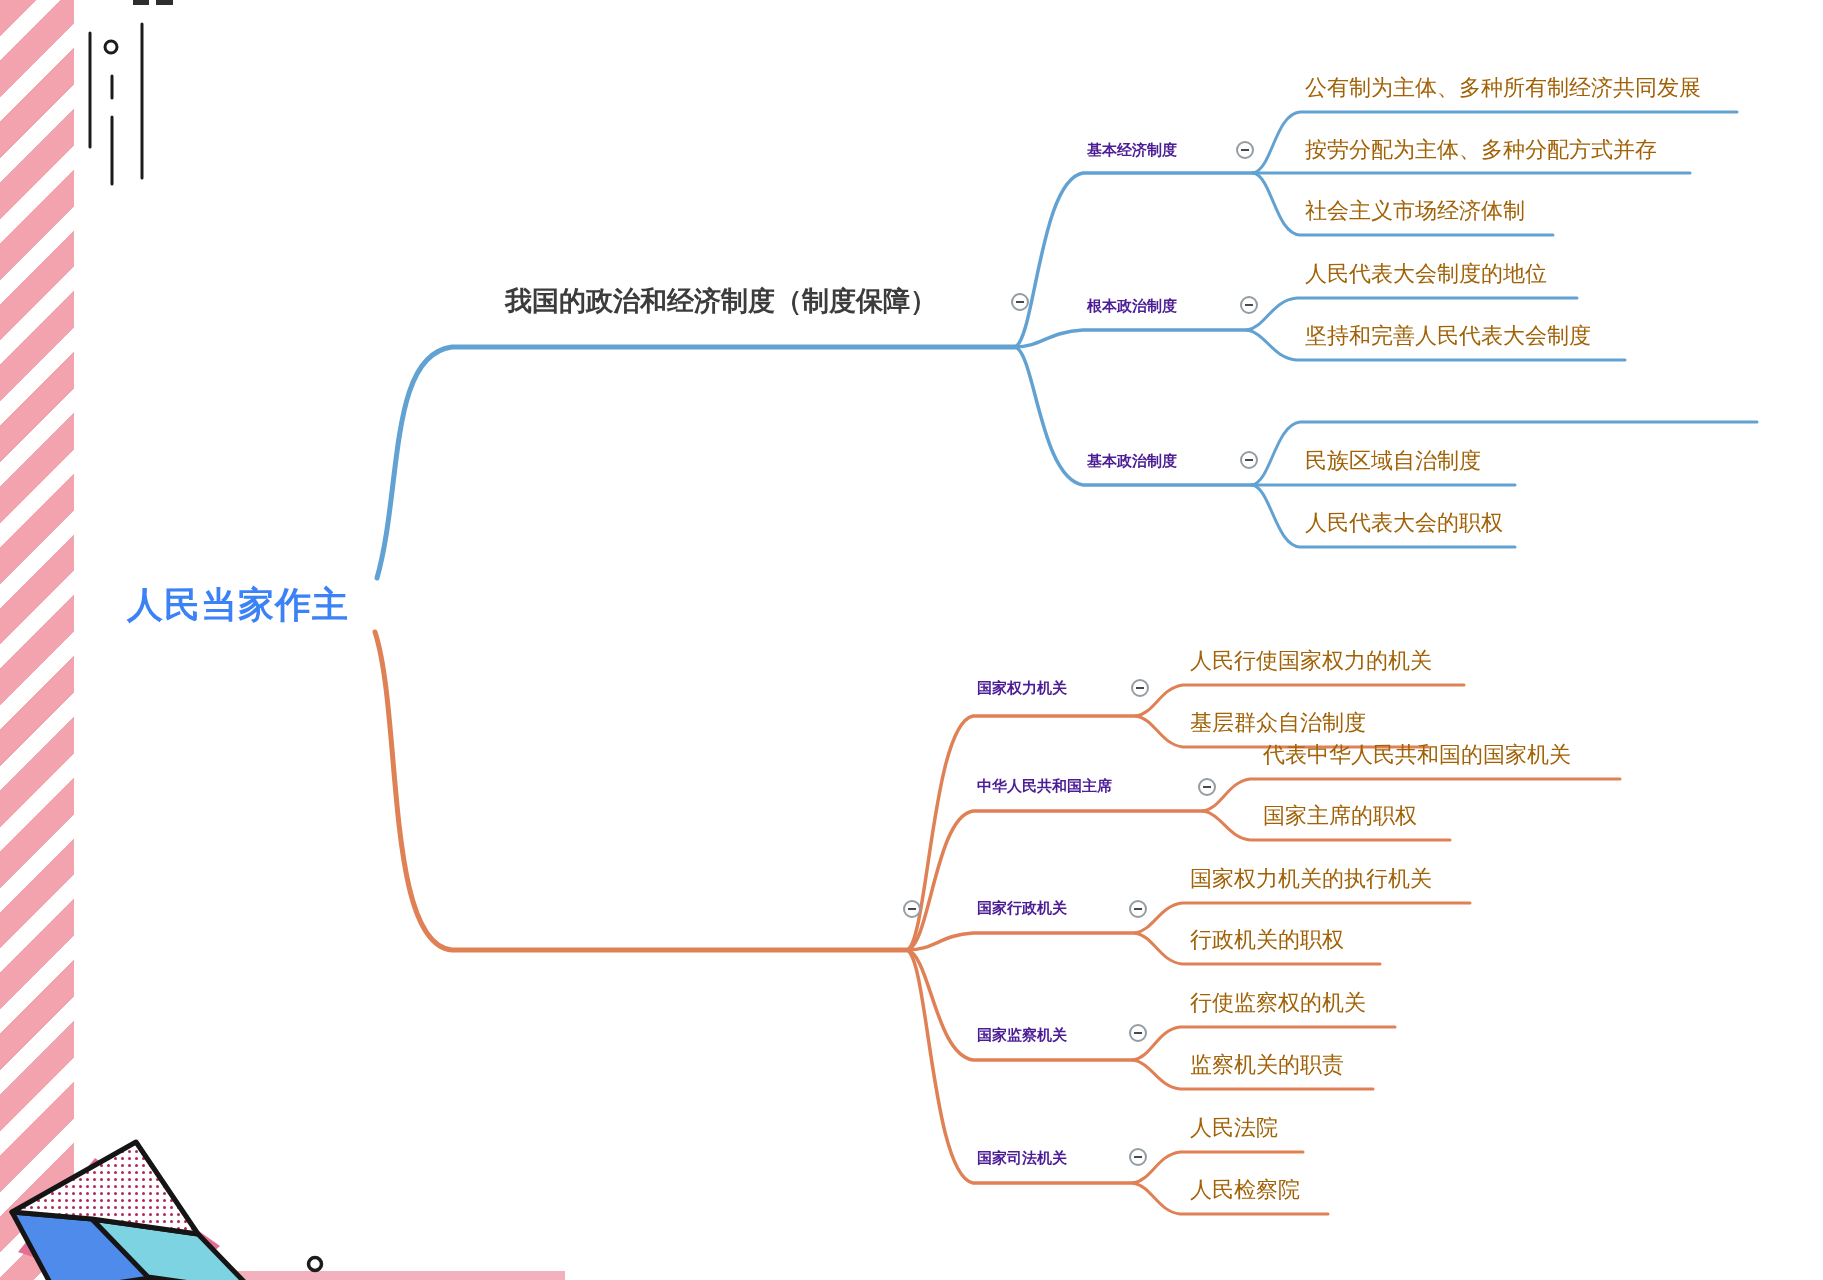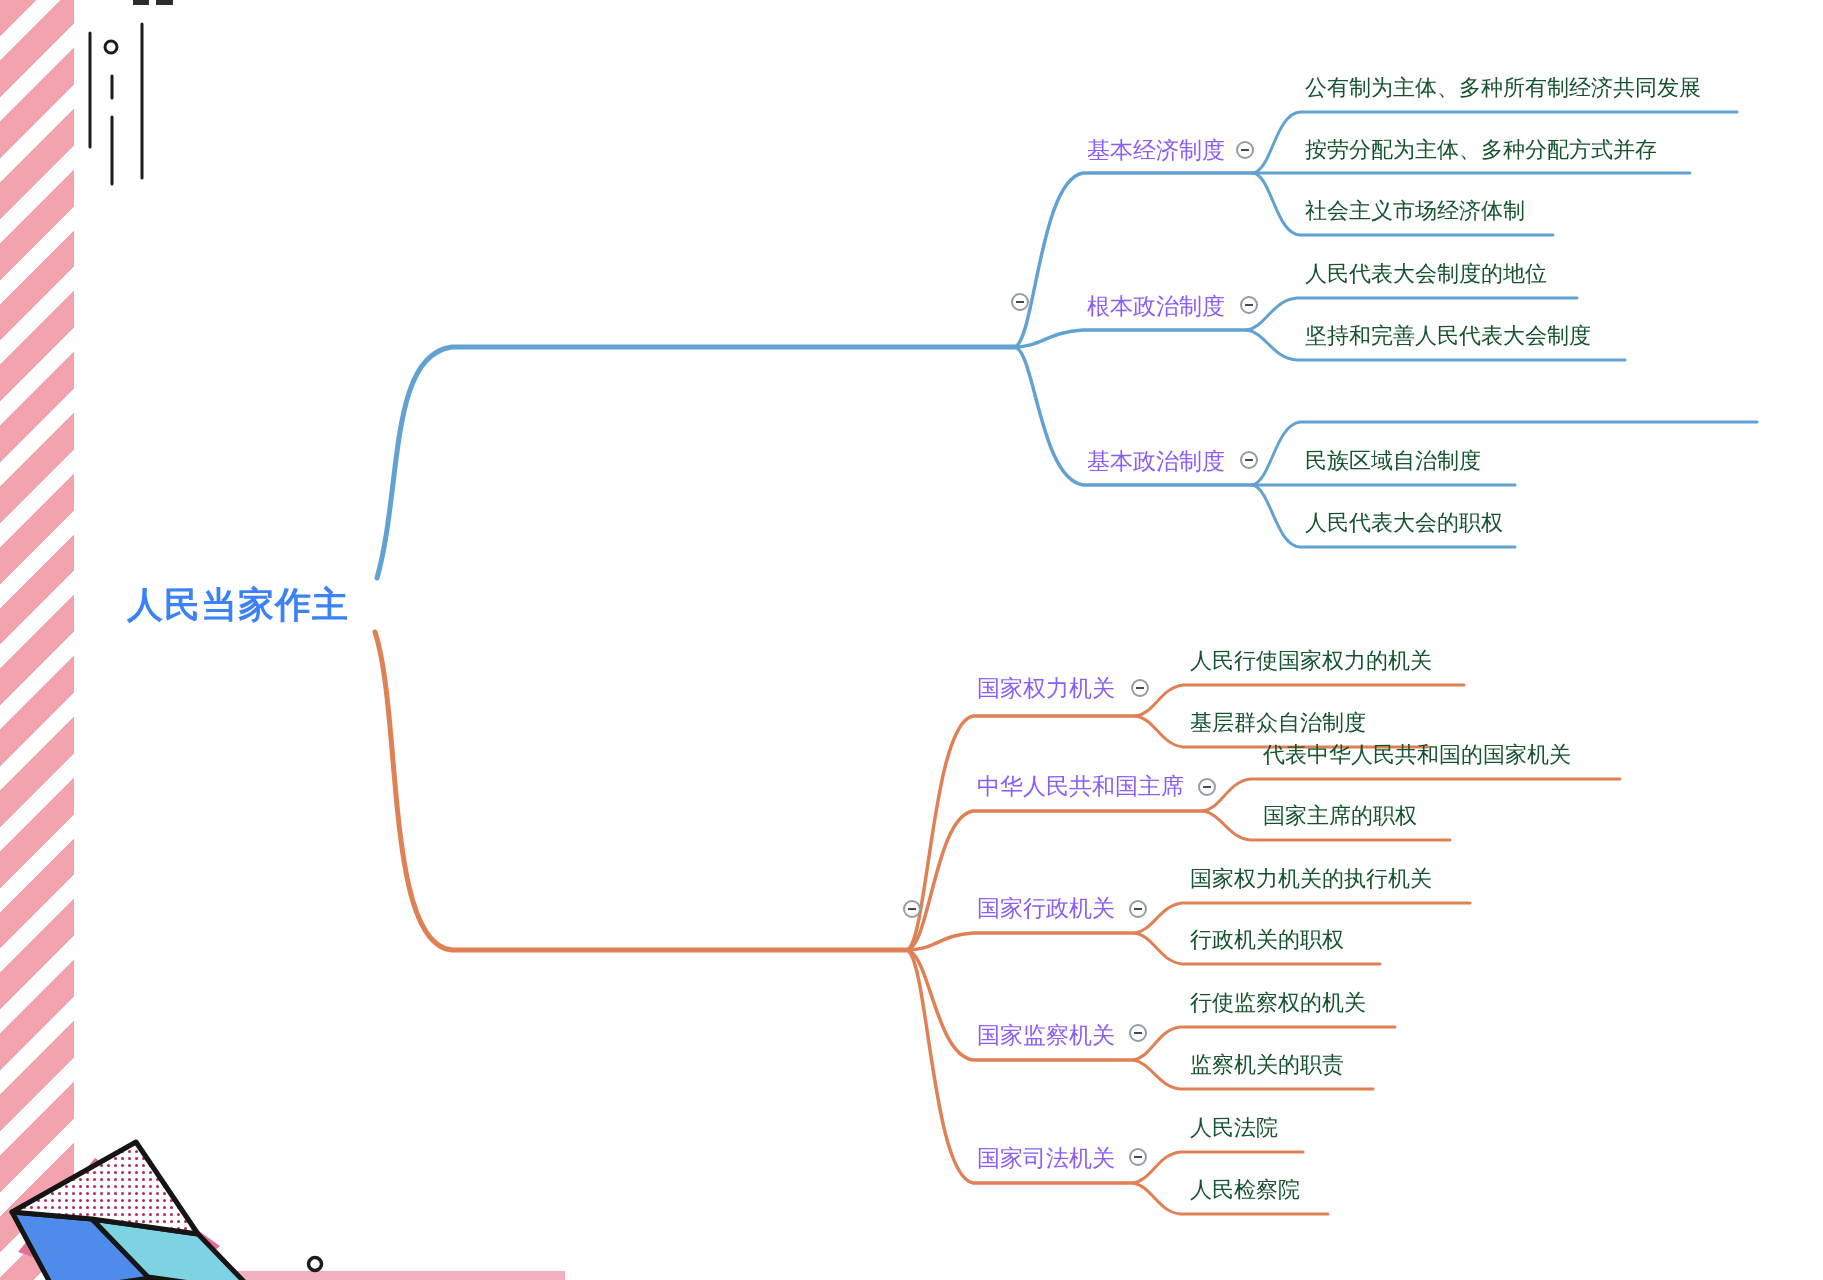--- a/index.html
+++ b/index.html
@@ -10,22 +10,22 @@
   
   .stripes{
     position:absolute;left:0;top:0;width:74px;height:1280px;
     background:repeating-linear-gradient(135deg,#f3a3ad 0 26px,#ffffff 26px 43px);
   }
   svg.layer{position:absolute;left:0;top:0;}
   
   .lbl{position:absolute;white-space:nowrap;transform:translateY(-50%);line-height:1.15;}
   .root-lbl{font-size:36px;font-weight:700;color:#3b82f6;letter-spacing:1px;}
   .main-lbl{font-size:27px;font-weight:700;color:#3c3c3c;}
-  .node-lbl{font-size:23px;font-weight:400;color:#8b5cf6;}
-  .leaf-lbl{font-size:22px;font-weight:400;color:#14532d;}
+  .node-lbl{font-size:15px;font-weight:700;color:#4c1d95;}
+  .leaf-lbl{font-size:22px;font-weight:400;color:#a16207;}
   
   .minus{
     position:absolute;width:18px;height:18px;border-radius:50%;
     background:#ffffff;border:2px solid #939da4;box-sizing:border-box;
     display:flex;align-items:center;justify-content:center;cursor:pointer;
   }
   .minus .dash{display:block;width:8px;height:2px;background:#4a4a4a;}
 </style>
 </head>
 <body>
@@ -103,20 +103,21 @@
         <polygon points="12,1212 92,1219 150,1278 55,1292" fill="#4f8bea"></polygon>
         <polygon points="92,1219 198,1234 254,1292 148,1277" fill="#7ed3e2"></polygon>
         <polygon points="136,1142 198,1234 92,1219 12,1212" fill="url(#dots)"></polygon>
       </g>
     </g>
     <circle cx="315" cy="1264" r="6.5" fill="#ffffff" stroke="#1c1c1c" stroke-width="3.5"></circle>
   </svg>
 
   <div class="lbl root-lbl" style="left:127px;top:605px">人民当家作主</div>
 
+  <div class="lbl main-lbl" style="left:505px;top:302px">我国的政治和经济制度（制度保障）</div>
 
   <div class="lbl node-lbl" style="left:1087px;top:150px">基本经济制度</div>
   <div class="lbl node-lbl" style="left:1087px;top:306px">根本政治制度</div>
   <div class="lbl node-lbl" style="left:1087px;top:461px">基本政治制度</div>
 
   <div class="lbl leaf-lbl" style="left:1305px;top:88px">公有制为主体、多种所有制经济共同发展</div>
   <div class="lbl leaf-lbl" style="left:1305px;top:150px">按劳分配为主体、多种分配方式并存</div>
   <div class="lbl leaf-lbl" style="left:1305px;top:211px">社会主义市场经济体制</div>
   <div class="lbl leaf-lbl" style="left:1305px;top:274px">人民代表大会制度的地位</div>
   <div class="lbl leaf-lbl" style="left:1305px;top:336px">坚持和完善人民代表大会制度</div>

